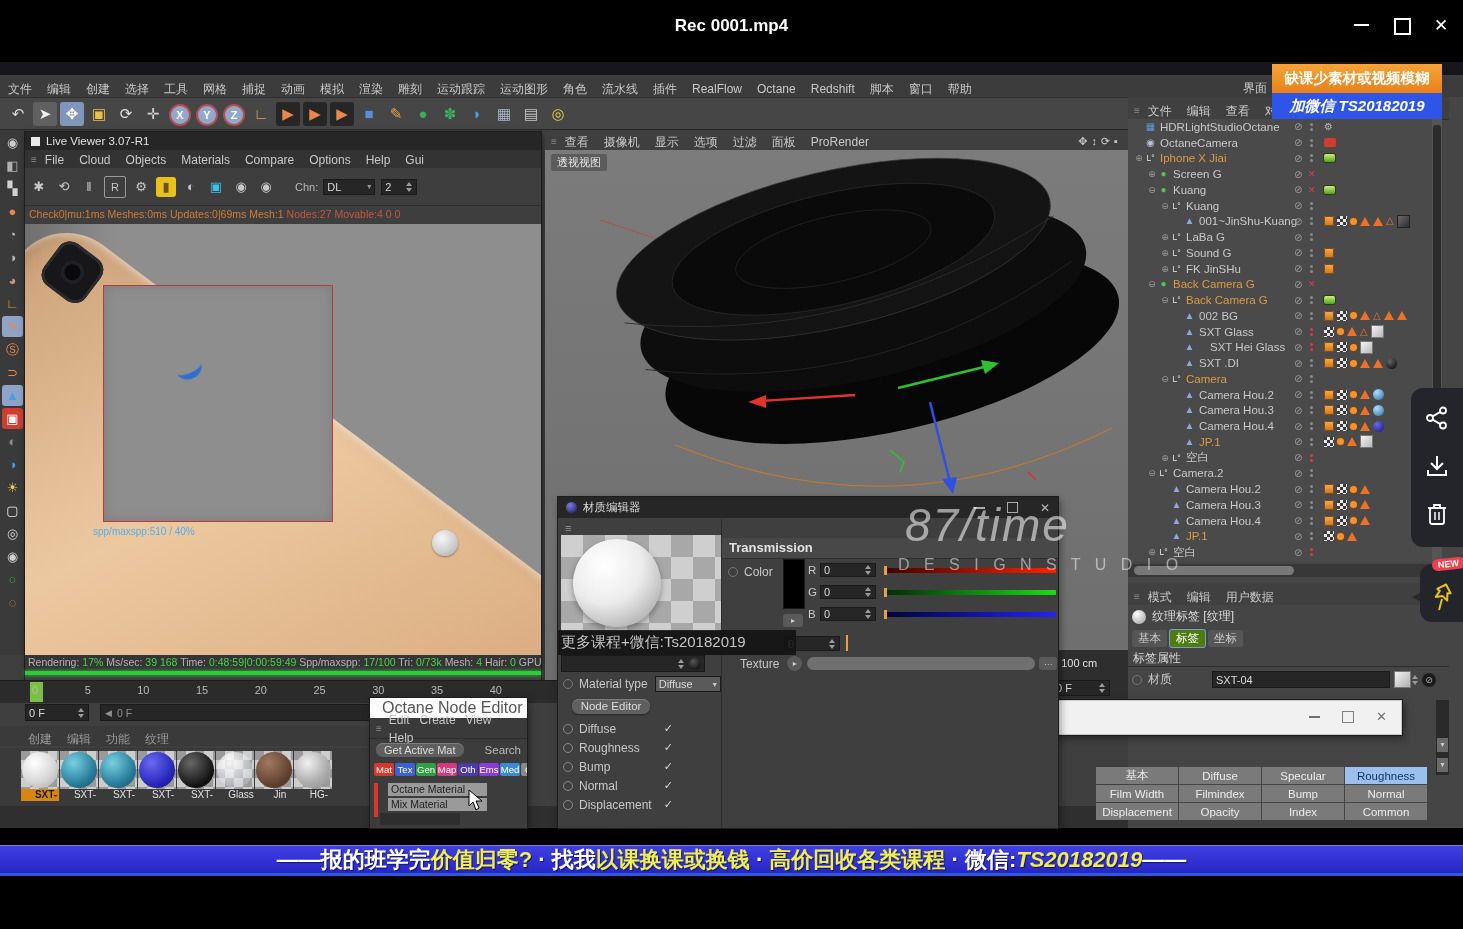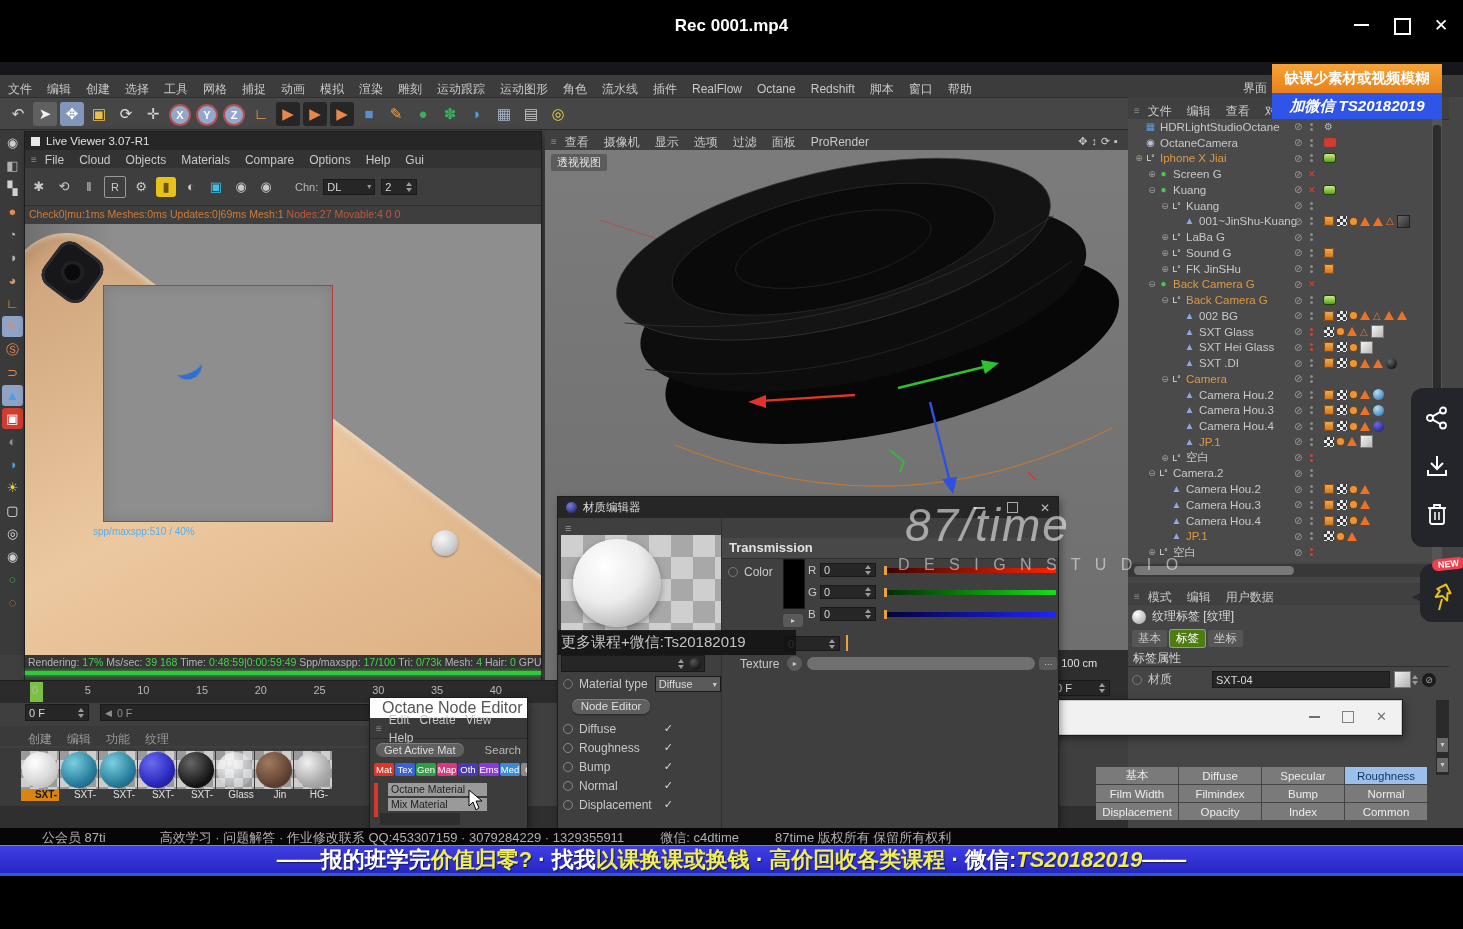--- a/index.html
+++ b/index.html
@@ -473,21 +473,21 @@
             <span class="b-chk"></span>
             <span class="b-dot"></span>
             <span class="b-tri"></span>
             <span class="b-trio">△</span>
             <span class="b-texw"></span>
           </span>
         </div>
         <div class="trow" style="padding-left: 39px;">
           <span class="texp"></span>
           <span class="tico" style="color: rgb(138, 168, 224);">▲</span>
-          <span style="margin-left: 3px;">SXT  Hei Glass</span>
+          <span style="margin-left: 14px;">SXT  Hei Glass</span>
           <span class="visc">⊘</span>
           <span class="vdots">
             <span class="vd r" style="display: block;"></span>
             <span class="vd r" style="display: block;"></span>
           </span>
           <span class="bwrap">
             <span class="b-sq"></span>
             <span class="b-chk"></span>
             <span class="b-dot"></span>
             <span class="b-texw"></span>
@@ -932,23 +932,20 @@
     </svg>
   </div>
   <div class="abs ovpanel" style="left:1420px;top:564px;width:43px;height:58px;z-index:50;">
     <svg style="position:absolute;left:10px;top:18px;" width="26" height="30" viewBox="0 0 26 30">
       <path d="M 13 2 L 20 9 L 17 10 L 19 17 L 13 14 L 7 17 L 9 10 L 6 9 Z" fill="none" stroke="#e8c21a" stroke-width="2" stroke-linejoin="round" transform="rotate(18 13 12)"></path>
       <line x1="12" y1="17" x2="9" y2="28" stroke="#e8c21a" stroke-width="2"></line>
     </svg>
     <span class="newpill" style="right:-2px;top:-6px;">NEW</span>
   </div>
 
-  <div class="abs" style="left:0;top:828px;width:1463px;height:17px;background:#060606;overflow:hidden;z-index:55;">
-    <span style="color:#b0b0b0;font-size:13px;white-space:pre;display:inline-block;padding-left:42px;line-height:17px;">公会员 87ti               高效学习 · 问题解答 · 作业修改联系 QQ:453307159 · 3079284229 · 1329355911          微信: c4dtime          87time 版权所有 保留所有权利</span>
-  </div>
   <div class="abs" style="left:0;top:845px;width:1463px;height:31px;z-index:55;background:linear-gradient(#4040e2,#2626c6);
               border-top:1px solid #7a7af2;border-bottom:3px solid #2f58d8;box-sizing:border-box;">
     <div id="bannerline" style="text-align:center;font-size:22px;font-weight:bold;line-height:27px;white-space:nowrap;"><span style="color: rgb(255, 255, 255); text-shadow: rgba(0, 0, 30, 0.6) 1px 1px 1px;">——报的班学完</span><span style="color: rgb(240, 238, 78); text-shadow: rgba(0, 0, 30, 0.6) 1px 1px 1px;">价值归零?</span><span style="color: rgb(255, 255, 255); text-shadow: rgba(0, 0, 30, 0.6) 1px 1px 1px;">  ·  </span><span style="color: rgb(255, 255, 255); text-shadow: rgba(0, 0, 30, 0.6) 1px 1px 1px;">找我</span><span style="color: rgb(240, 238, 78); text-shadow: rgba(0, 0, 30, 0.6) 1px 1px 1px;">以课换课或换钱</span><span style="color: rgb(255, 255, 255); text-shadow: rgba(0, 0, 30, 0.6) 1px 1px 1px;">  ·  </span><span style="color: rgb(240, 238, 78); text-shadow: rgba(0, 0, 30, 0.6) 1px 1px 1px;">高价回收各类课程</span><span style="color: rgb(255, 255, 255); text-shadow: rgba(0, 0, 30, 0.6) 1px 1px 1px;"> · </span><span style="color: rgb(255, 255, 255); text-shadow: rgba(0, 0, 30, 0.6) 1px 1px 1px;">微信:</span><span style="color: rgb(240, 238, 78); font-style: italic; text-shadow: rgba(0, 0, 30, 0.6) 1px 1px 1px;">TS20182019</span><span style="color: rgb(255, 255, 255); text-shadow: rgba(0, 0, 30, 0.6) 1px 1px 1px;">——</span></div>
   </div>
 
   <div class="abs" style="left:0;top:876px;width:1463px;height:53px;background:#000;z-index:60;">
 
     <div id="pbuttons"></div>
 
   </div>

